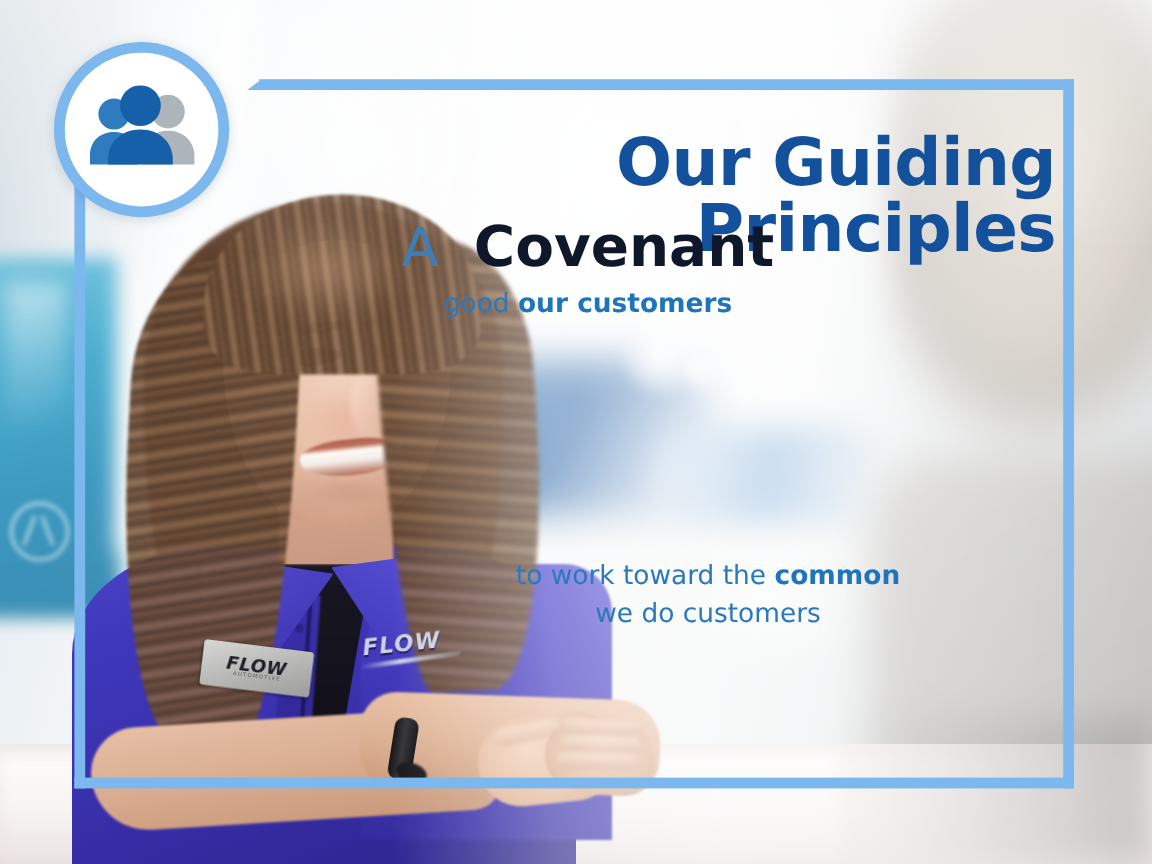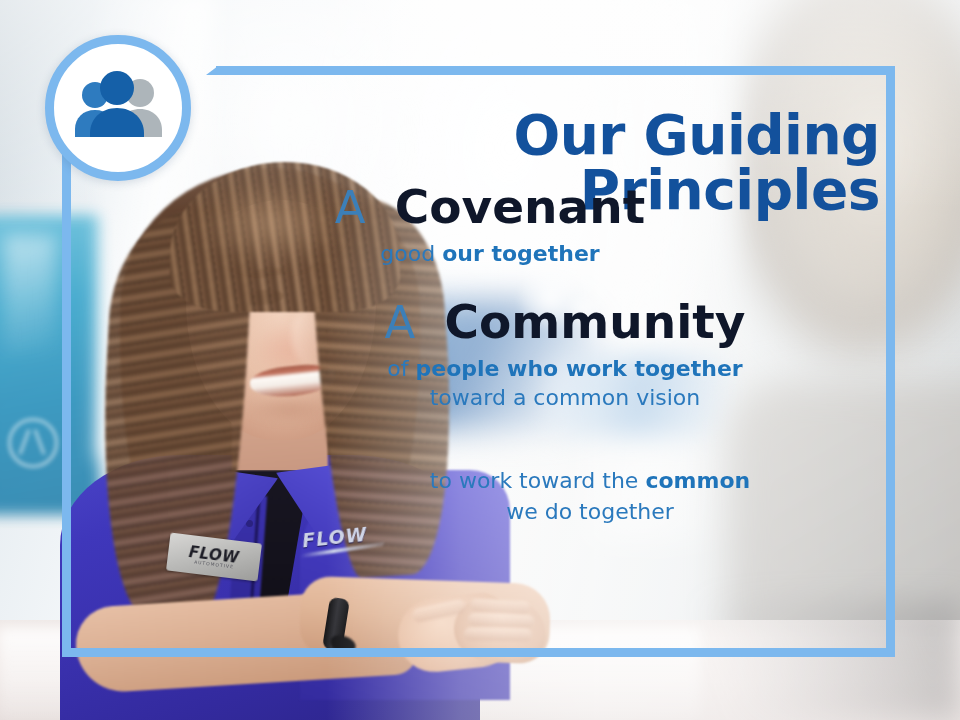--- a/index.html
+++ b/index.html
@@ -680,35 +680,25 @@
 
   <div class="text-layer">
 
     <div class="headline">Our Guiding Principles</div>
 
     <div class="block block-covenant">
       <div class="big">
         <span class="art">A&nbsp;</span>
         <span class="word">Covenant</span>
       </div>
-      <div class="sub"><span>good </span><b>our together</b></div>
+      <div class="sub"><span>good </span><b>our customers</b></div>
     </div>
 
-    <div class="block block-community">
-      <div class="big">
-        <span class="art">A&nbsp;</span>
-        <span class="word">Community</span>
-      </div>
-      <div class="sub">
-        <div><span>of </span><b>people who work together</b></div>
-        <div><span>toward a common vision</span></div>
-      </div>
-    </div>
 
     <div class="block block-commitment">
       <div class="sub">
         <div><span>to work toward the </span><b>common</b></div>
-        <div><span>we do together</span></div>
+        <div><span>we do customers</span></div>
       </div>
     </div>
 
   </div>
 </div>
 
 </body></html>

